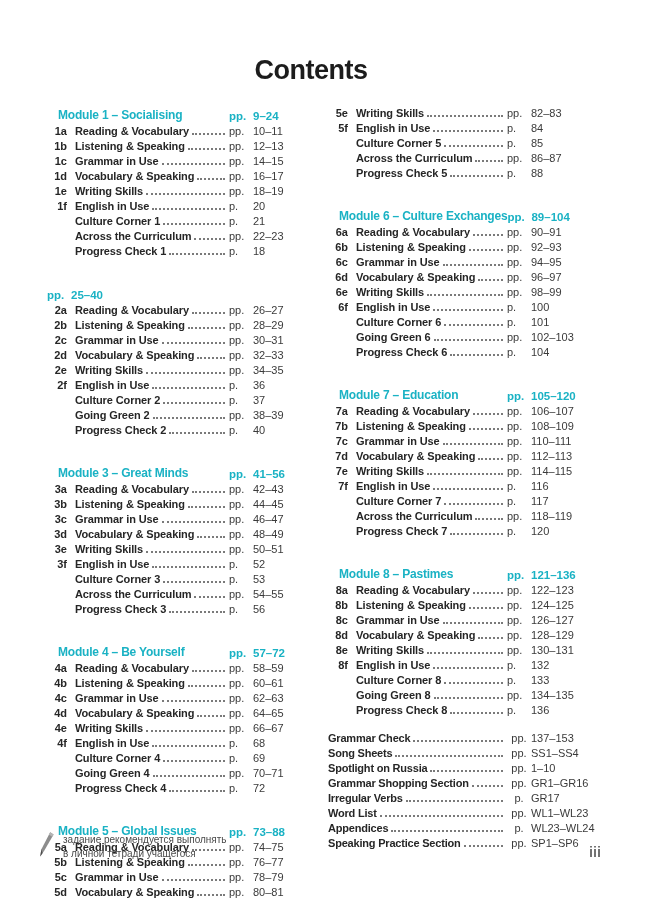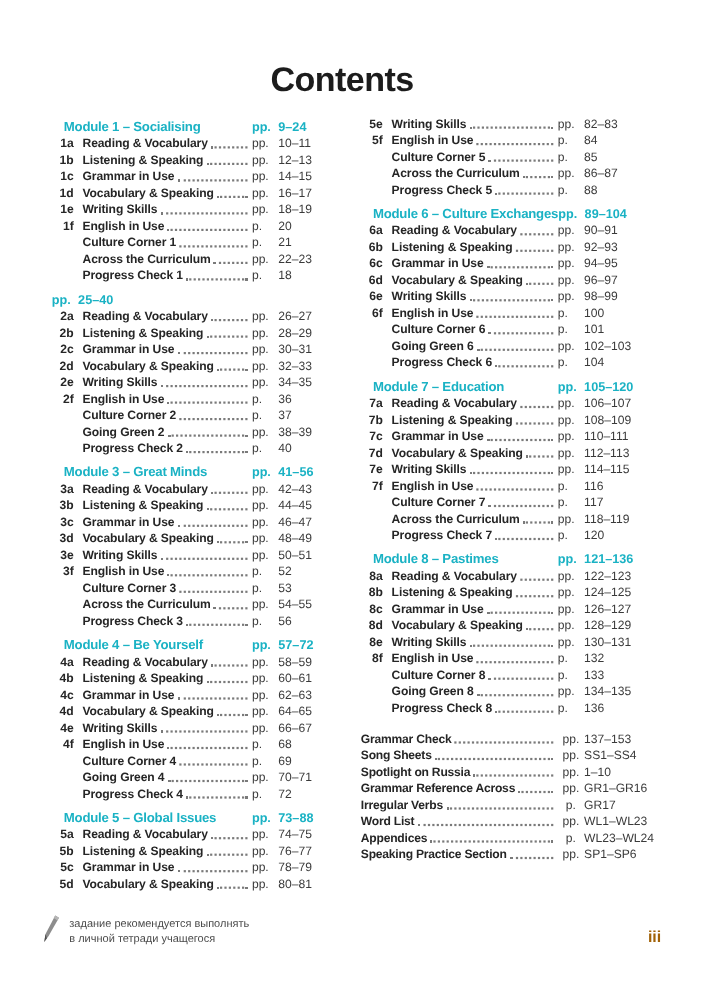--- a/index.html
+++ b/index.html
@@ -3,26 +3,26 @@
 <meta charset="utf-8">
 <style>
   html,body{margin:0;padding:0;}
   body{
     width:650px;height:907px;background:#ffffff;position:relative;
     font-family:"Liberation Sans",sans-serif;color:#2a2a2a;overflow:hidden;
   }
   :root{--accent:#1ab2c4;}
   .title{
     position:absolute;top:55px;left:0;width:622px;text-align:center;
-    font-size:31px;font-weight:bold;color:#1c1c1c;letter-spacing:-0.5px;
+    font-size:27px;font-weight:bold;color:#1c1c1c;letter-spacing:-0.5px;
   }
   .col{position:absolute;top:105px;}
   .col-left{left:47px;width:276px;}
   .col-right{left:328px;width:285px;}
-  .section{margin-top:4px;}
+  .section{margin-top:26px;}
   .section:first-child{margin-top:0;}
   .section.backmatter{margin-top:13px;text-align:center;}
   .heading{display:flex;align-items:flex-end;height:18px;line-height:16px;}
   .heading .h-title{
     flex:1;font-size:12px;font-weight:bold;color:var(--accent);
     white-space:nowrap;letter-spacing:-0.2px;padding-left:11px;
   }
   .heading .pages{color:var(--accent);font-weight:bold;font-size:11.5px;}
   .row{display:flex;align-items:flex-end;height:15px;line-height:13px;font-size:11px;}
   .prefix{flex:none;width:20px;text-align:right;font-weight:bold;margin-right:8px;color:#262626;}
@@ -30,21 +30,21 @@
   .leader{flex:1;border-bottom:2px dotted #7a7a7a;margin:0 4px 3px 3px;min-width:6px;}
   .pages{flex:none;display:flex;line-height:13px;}
   .col-left .pages{width:94px;}
   .col-right .pages{width:106px;}
   .row .pages{font-size:11px;color:#3a3a3a;font-weight:normal;}
   .pp{flex:none;width:24px;}
   .range{white-space:nowrap;}
   .backmatter .row .label{letter-spacing:-0.2px;}
   .note{position:absolute;left:38px;top:831px;display:flex;align-items:center;}
   .note .txt{margin-left:8px;font-size:10px;line-height:13.5px;color:#4a4a4a;}
-  .pagenum{position:absolute;left:589px;top:844px;font-size:14.5px;font-weight:bold;color:#a16207;}
+  .pagenum{position:absolute;left:589px;top:844px;font-size:14.5px;font-weight:bold;color:#737373;}
 </style>
 </head>
 <body>
 
 <div class="title">Contents</div>
 
 <div class="col col-left">
     <div class="section">
       <div class="heading">
         <span class="h-title">Module 1 – Socialising</span>
@@ -787,21 +787,21 @@
       </div>
       <div class="row">
         <span class="label">Spotlight on Russia</span>
         <span class="leader"></span>
         <span class="pages">
           <span class="pp">pp.</span>
           <span class="range">1–10</span>
         </span>
       </div>
       <div class="row">
-        <span class="label">Grammar Reference Across</span>
+        <span class="label">Grammar Shopping Section</span>
         <span class="leader"></span>
         <span class="pages">
           <span class="pp">pp.</span>
           <span class="range">GR1–GR16</span>
         </span>
       </div>
       <div class="row">
         <span class="label">Irregular Verbs</span>
         <span class="leader"></span>
         <span class="pages">

